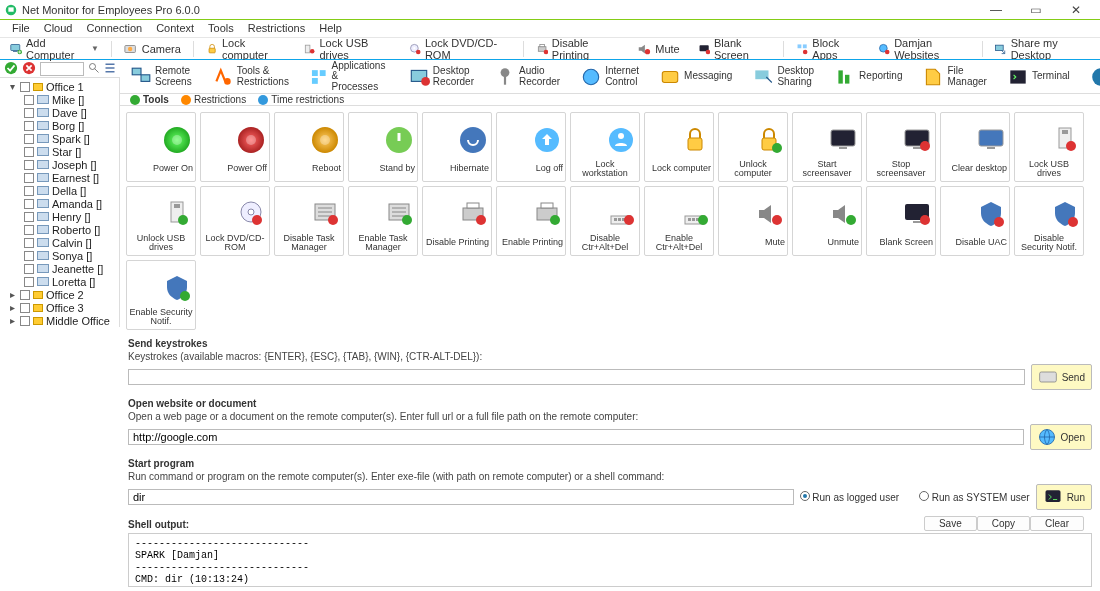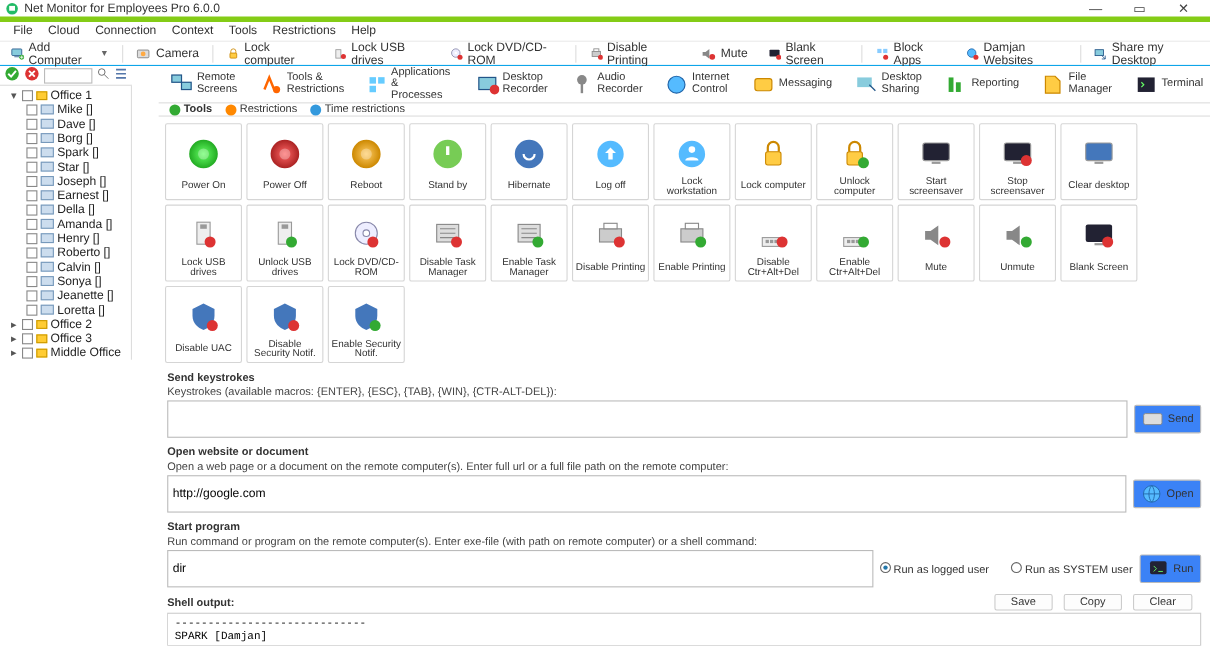--- a/index.html
+++ b/index.html
@@ -1,19 +1,19 @@
 <!DOCTYPE html>
 <html><head>
 <meta charset="utf-8">
 <style>
 * { box-sizing: border-box; margin: 0; padding: 0; }
 body { font-family: "Segoe UI", Tahoma, sans-serif; font-size: 11px; color: #222; background: #fff; width: 1100px; height: 591px; overflow: hidden; display: flex; flex-direction: column; }
 
 
-.titlebar { height: 20px; display: flex; align-items: center; padding: 0 4px; background: #fff; border-bottom: 5px solid #84cc16; }
+.titlebar { height: 20px; display: flex; align-items: center; padding: 0 4px; background: #fff; border-bottom: 1px solid #84cc16; }
 .titlebar .logo { width: 14px; height: 14px; margin-right: 4px; display:inline-flex; align-items:center; justify-content:center;}
 .titlebar .title { font-size: 11px; color: #333; flex:1;}
 .wincontrols { display:flex; gap: 12px; padding-right: 6px;}
 .wincontrols span { width: 28px; text-align:center; font-size: 12px; color:#444; cursor:default;}
 
 
 .menubar { height: 18px; display: flex; gap: 2px; padding: 1px 6px; font-size: 11px; color:#333; border-bottom:1px solid #e6e6e6;}
 .menubar div { padding: 1px 6px;}
 
 
@@ -32,45 +32,45 @@
 .secrow .vsep { width:1px; height:26px; background:#ddd; margin:0 2px;}
 .tree { width: 120px; border-right:1px solid #ddd; padding: 2px 0 0 4px; font-size:11px; overflow:hidden;}
 .treerow { display:flex; align-items:center; gap:3px; height:13px; white-space:nowrap; padding-left:0;}
 .treerow.l1 { padding-left: 4px;}
 .treerow.l2 { padding-left: 20px;}
 .chk { width:10px; height:10px; border:1px solid #888; flex-shrink:0;}
 .fold { width:10px; height:8px; background:#fc3; border:1px solid #c90; flex-shrink:0;}
 .mon { width:12px; height:9px; background:#cde; border:1px solid #79b; flex-shrink:0;}
 .exp { width:9px; text-align:center; font-size:10px; color:#555; flex-shrink:0;}
 
-.right { flex:1; display:flex; flex-direction:column; min-width:0; overflow:hidden;margin-left:24px;}
+.right { flex:1; display:flex; flex-direction:column; min-width:0; overflow:hidden;}
 .subtabs { height:16px; display:flex; align-items:center; gap: 12px; padding: 0 10px; border-bottom:1px solid #ddd; font-size:10px; color:#333;}
 .subtabs .tab { display:flex; align-items:center; gap:3px;}
 .subtabs .act { font-weight:600;}
 .tickg { width:10px; height:10px; border-radius:50%; background:#3a3; display:inline-block;}
 .ticko { width:10px; height:10px; border-radius:50%; background:#f80; display:inline-block;}
 .tickb { width:10px; height:10px; border-radius:50%; background:#39d; display:inline-block;}
 
 
 .grid { display:flex; flex-wrap:wrap; gap:4px; padding: 6px 6px 4px 6px;}
-.card { width:70px; height:70px; border:1px solid #d5d5d5; border-radius:2px; display:flex; flex-direction:column; align-items:center; justify-content:flex-end; padding:4px 2px 3px 2px; background:#fff; font-size:9px; color:#333; text-align:center; gap:0px;}
+.card { width:70px; height:70px; border:1px solid #d5d5d5; border-radius:2px; display:flex; flex-direction:column; align-items:flex-end; justify-content:flex-end; padding:4px 2px 3px 2px; background:#fff; font-size:9px; color:#333; text-align:center; gap:0px;}
 .card .ic { width:32px; height:32px; display:flex; align-items:center; justify-content:center; margin-bottom:4px;}
 .card .lbl { line-height:1.05; height:18px; display:flex; align-items:center; justify-content:center;}
 
 
 .section { padding: 2px 8px 4px 8px; font-size:10px; color:#333;}
 .section h4 { font-size:10px; font-weight:600; margin: 2px 0 2px 0; color:#333;}
 .section .hint { color:#444; font-size:10px; margin-bottom:2px;}
 .inline { display:flex; align-items:center; gap:6px;}
-input.long { flex:1; border:1px solid #bbb; padding:2px 4px; font-size:11px; height:34px; background:#fff;}
-.btn { border:1px solid #bbb; border-radius:2px; padding:2px 6px; font-size:10px; display:flex; align-items:center; gap:4px; background:#3b82f6;}
+input.long { flex:1; border:1px solid #bbb; padding:2px 4px; font-size:11px; height:16px; background:#fff;}
+.btn { border:1px solid #bbb; border-radius:2px; padding:2px 6px; font-size:10px; display:flex; align-items:center; gap:4px; background:#fef9c3;}
 .btn svg { width:20px; height:20px;}
 .radio { width:10px; height:10px; border-radius:50%; border:1px solid #666; display:inline-block; position:relative;}
 .radio.sel::after { content:""; position:absolute; left:2px; top:2px; width:4px; height:4px; border-radius:50%; background:#27a;}
-.abtns { display:flex; gap: 10px; justify-content:flex-end; padding: 0 8px 2px 0;}
+.abtns { display:flex; justify-content:flex-end; padding: 0 8px 2px 0;}
 .abtns .flat { border:1px solid #ccc; border-radius:2px; padding:1px 14px; font-size:10px; background:#fdfdfd;}
 
 .shell { margin: 0 8px 4px 8px; border:1px solid #ccc; height:160px; overflow:auto; padding:4px 6px; font-family:"Consolas","Courier New",monospace; font-size:10px; line-height:1.2; background:#fff; color:#000; white-space:pre;}
 
 .leftcol-tool { height:18px; display:flex; align-items:center; gap:4px; padding:0 4px; border-bottom:1px solid #ddd; width:120px;}
 .wrapmain{ display:flex; flex:1; min-height:0;}
 </style>
 </head>
 <body>
 

